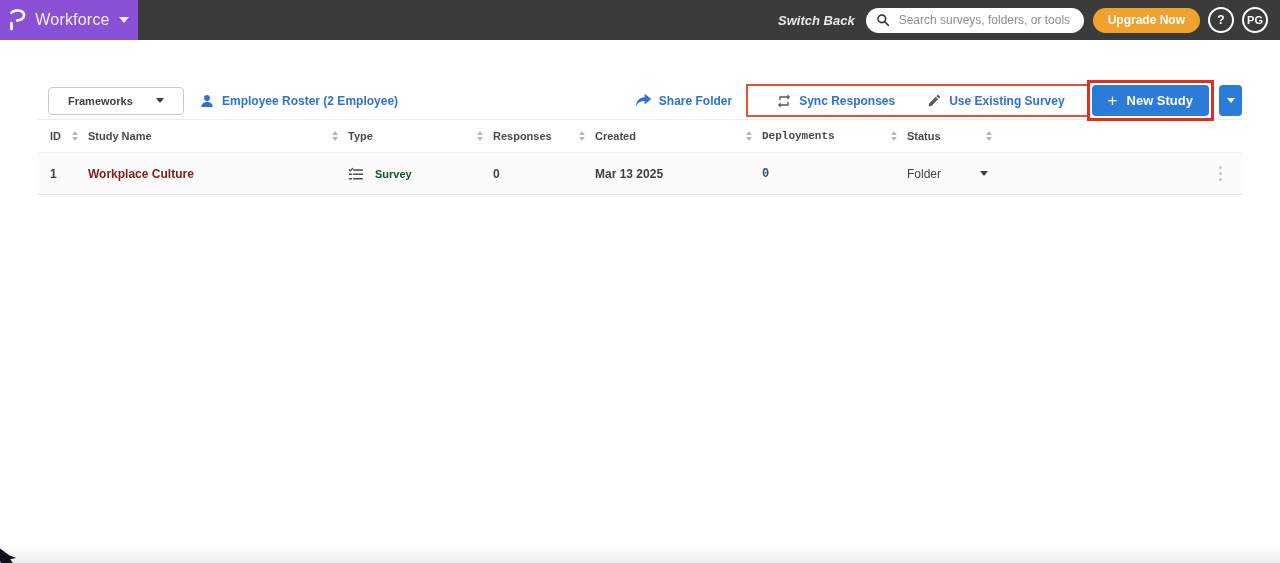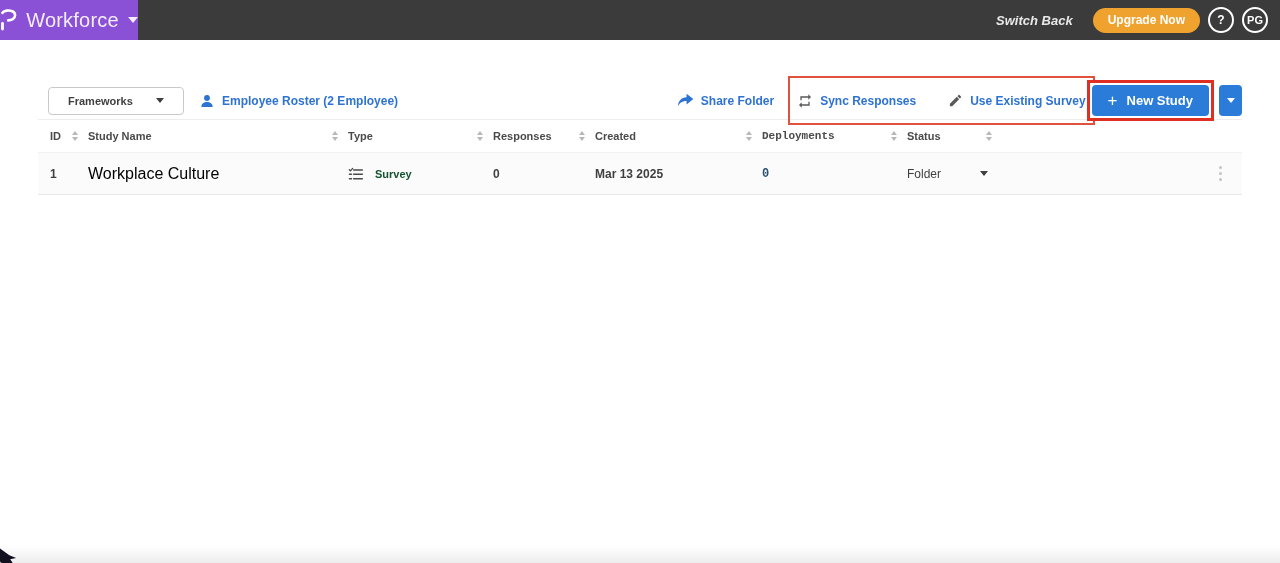--- a/index.html
+++ b/index.html
@@ -17,21 +17,21 @@
   .topbar {
     height: 40px; background: #3b3b3b;
     display: flex; align-items: center;
   }
   .brand {
     width: 138px; height: 40px; background: #8a50d6;
     display: flex; align-items: center; justify-content: center;
     gap: 9px; cursor: pointer; flex: none;
   }
   .brand .logo-glyph { width: 17px; height: 22px; display: block; }
-  .brand .brand-label { color: #f3edfc; font-size: 20px; font-weight: 400; letter-spacing: .2px; }
+  .brand .brand-label { color: #f3edfc; font-size: 16px; font-weight: 400; letter-spacing: .2px; }
   .caret-down {
     width: 0; height: 0; border-left: 5px solid transparent;
     border-right: 5px solid transparent; border-top: 6px solid #f3edfc;
   }
   .topbar-spacer { flex: 1; }
   .switch-back { color: #e9e9e9; font-size: 13px; font-style: italic; font-weight: 700; margin-right: 11px; cursor: pointer; }
   .search-pill {
     width: 218px; height: 25px; background: #ffffff; border-radius: 13px;
     display: flex; align-items: center; padding: 0 10px; gap: 7px;
   }
@@ -70,22 +70,22 @@
     width: 0; height: 0; border-left: 4px solid transparent;
     border-right: 4px solid transparent; border-top: 5px solid #3f3f3f;
   }
   .link { display: flex; align-items: center; gap: 7px; cursor: pointer; }
   .link .link-label { font-size: 12px; font-weight: 700; color: #2e73d2; }
   .roster-link { margin-left: 15px; }
   .toolbar-spacer { flex: 1; }
   .share-link { margin-right: 14px; }
   .annot-thin {
     border: 2px solid #e0523c;
-    display: flex; align-items: center; height: 49px;
-    padding: 0 7px; gap: 32px;
+    display: flex; align-items: center; height: 33px;
+    padding: 0 28px; gap: 32px;
   }
   .annot-thick {
     border: 3px solid #df2f23; padding: 2px; margin-left: -8px;
     background: #ffffff; position: relative; z-index: 1;
   }
   .new-study-btn {
     height: 31px; padding: 0 16px; border: none; border-radius: 4px;
     background: #2b7cd9; color: #ffffff; font-size: 13px; font-weight: 700;
     font-family: "Liberation Sans", sans-serif;
     display: flex; align-items: center; gap: 9px; cursor: pointer;
@@ -118,21 +118,21 @@
   .c7 { width: 95px;  }
   .c8 { flex: 1; justify-content: flex-end; padding-right: 16px; }
   .t-head .cell { justify-content: space-between; padding-right: 10px; }
   .t-head .cell.c8 { justify-content: flex-end; padding-right: 0; }
   .h-label { font-size: 11px; font-weight: 700; color: #4a4a4a; }
   .sort-icon { display: inline-flex; flex-direction: column; gap: 2px; cursor: pointer; }
   .sort-icon i { display: block; width: 0; height: 0; border-left: 3.5px solid transparent; border-right: 3.5px solid transparent; }
   .sort-icon .up { border-bottom: 4px solid #b8b8b8; }
   .sort-icon .dn { border-top: 4px solid #b8b8b8; }
   .cell-text { font-size: 12px; font-weight: 700; color: #3f3f3f; }
-  .study-link { font-size: 16px; font-weight: 400; color: #000000; cursor: pointer; }
+  .study-link { font-size: 12px; font-weight: 700; color: #7f1d1d; cursor: pointer; }
   .type-cell { gap: 11px; }
   .type-label { font-size: 11px; font-weight: 700; color: #14532d; }
   .deploy-link { font-size: 12px; font-weight: 700; color: #2b5073; cursor: pointer; }
   .status-cell { justify-content: space-between; padding-right: 14px; cursor: pointer; }
   .status-label { font-size: 12px; font-weight: 400; color: #3f3f3f; }
   .status-caret { width: 0; height: 0; border-left: 4.5px solid transparent; border-right: 4.5px solid transparent; border-top: 5px solid #3f3f3f; }
   .kebab { display: inline-flex; flex-direction: column; gap: 3px; cursor: pointer; padding: 4px; }
   .kebab i { width: 3px; height: 3px; border-radius: 50%; background: #c4c4c4; display: block; }
 
   
@@ -157,20 +157,27 @@
     <div class="brand">
       <svg class="logo-glyph" viewBox="0 0 17 22" fill="none">
         <path d="M2.5 3.8 C4 1.5 9 0.8 12.3 2.2 C15.8 3.7 16 8.2 12.8 10.2 C11.2 11.2 9.4 11.4 8.2 11.4" stroke="#ffffff" stroke-width="2.6" stroke-linecap="round"></path>
         <path d="M2.5 14.5 L2.5 20" stroke="#ffffff" stroke-width="2.8" stroke-linecap="round"></path>
       </svg>
       <span class="brand-label">Workforce</span>
       <span class="caret-down"></span>
     </div>
     <div class="topbar-spacer"></div>
     <span class="switch-back">Switch Back</span>
+    <div class="search-pill">
+      <svg width="14" height="14" viewBox="0 0 24 24">
+        <circle cx="10" cy="10" r="6.5" fill="none" stroke="#2f2f2f" stroke-width="2.6"></circle>
+        <line x1="15" y1="15" x2="21" y2="21" stroke="#2f2f2f" stroke-width="3" stroke-linecap="round"></line>
+      </svg>
+      <input type="text" placeholder="Search surveys, folders, or tools" style="">
+    </div>
     <button class="upgrade-btn">Upgrade Now</button>
     <button class="circle-btn">?</button>
     <button class="circle-btn avatar">PG</button>
   </div>
 
   <div class="toolbar">
     <div class="frameworks-select">
       <span class="sel-label">Frameworks</span>
       <span class="sel-caret"></span>
     </div>

